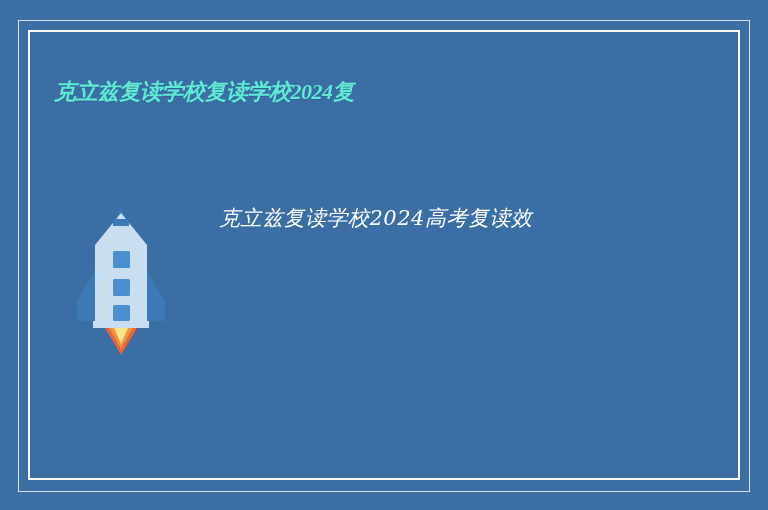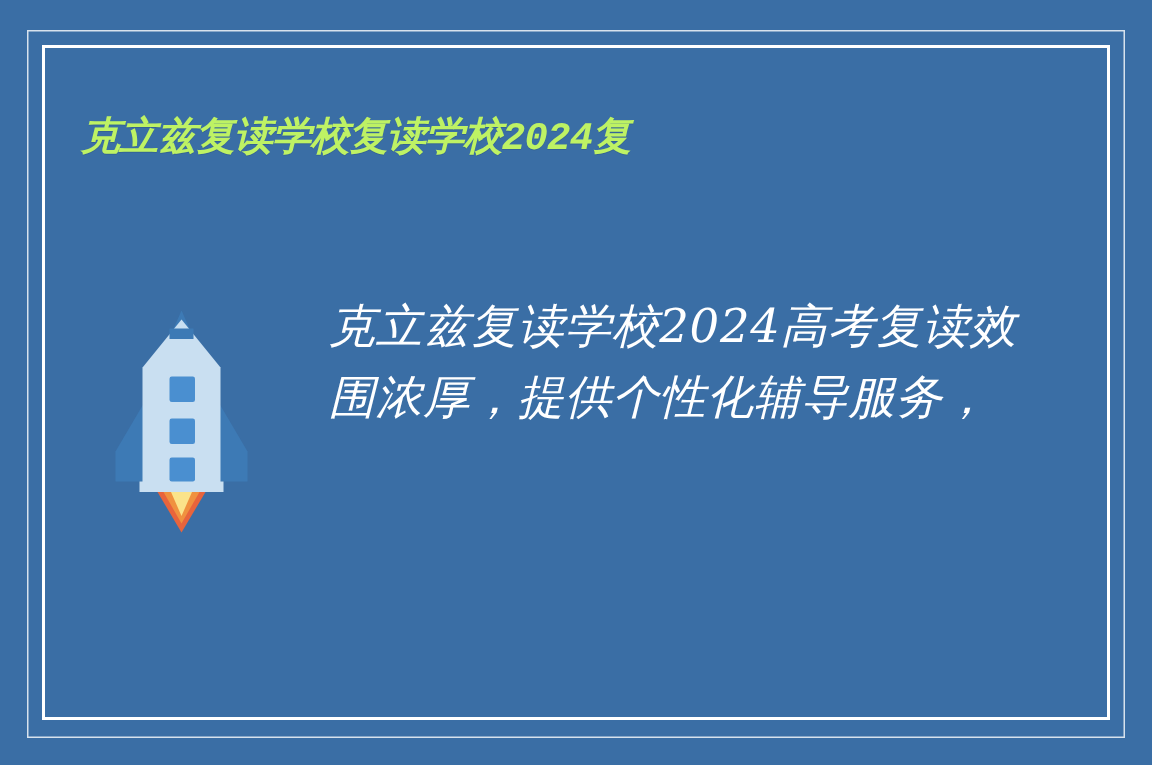--- a/index.html
+++ b/index.html
@@ -44,23 +44,23 @@
   }
 
   
   .headline {
     position: absolute;
     left: 54px;
     top: 68px;
     width: 640px;
   }
   .headline-line {
-    color: #bef264;
-    font-family: Liberation Mono, monospace;
-    font-size: 26px;
+    color: #5eead4;
+    font-family: Liberation Serif, serif;
+    font-size: 22px;
     font-weight: 700;
     font-style: italic;
     letter-spacing: -0.5px;
     line-height: 48px;
     white-space: nowrap;
     text-shadow: 0 1px 0 rgba(0,0,0,0.10);
   }
 
   
   .content {
@@ -84,21 +84,21 @@
   .rocket-svg { display: block; }
 
   
   .bodycopy {
     flex: 1 1 auto;
     padding-left: 6px;
   }
   .body-line {
     color: #ffffff;
     font-family: "DejaVu Serif", "Liberation Serif", serif;
-    font-size: 31px;
+    font-size: 21px;
     font-style: italic;
     font-weight: 400;
     line-height: 47px;
     letter-spacing: 0.5px;
     white-space: nowrap;
   }
 </style>
 </head>
 <body>
 
@@ -133,18 +133,17 @@
         <rect x="44" y="100" width="17" height="16" rx="1.5" fill="#4a8fd0"></rect>
 
         <path d="M36 123 L52 150 L68 123 Z" fill="#e8643c"></path>
         <path d="M40 123 L52 144 L64 123 Z" fill="#f0913f"></path>
         <path d="M45 123 L52 139 L59 123 Z" fill="#fbe38a"></path>
       </svg>
     </div>
 
     <div class="bodycopy">
       <div class="body-line">克立兹复读学校2024高考复读效</div>
-      <div class="body-line">围浓厚，提供个性化辅导服务，</div>
     </div>
 
   </div>
 
 </div>
 
 </body></html>

